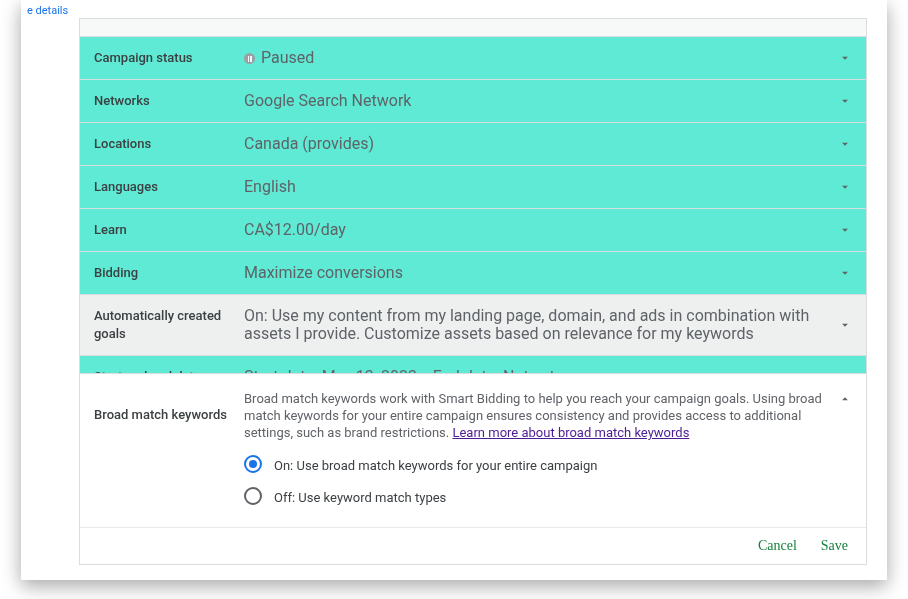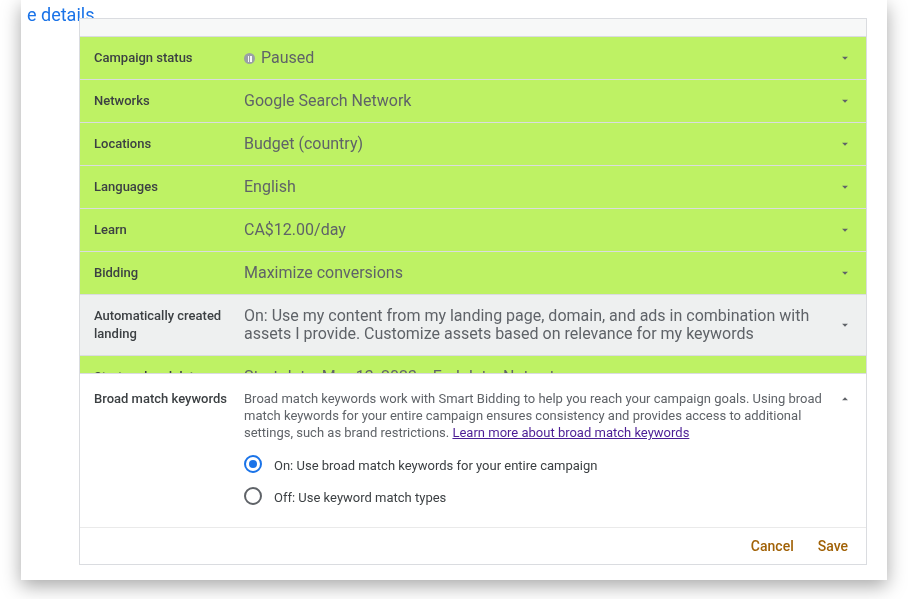--- a/index.html
+++ b/index.html
@@ -20,35 +20,35 @@
     width: 866px;
     height: 580px;
     background: #fff;
     box-shadow: 0 6px 18px rgba(0,0,0,0.35);
   }
   .top-link {
     position: absolute;
     left: 6px;
     top: 4px;
     color: #1a73e8;
-    font-size: 18px;
+    font-size: 11px;
   }
   .panel {
     position: absolute;
     left: 58px;
     top: 30px;
     width: 788px;
     border: 1px solid #dadce0;
     border-bottom: none;
   }
   .row {
     display: flex;
     align-items: flex-start;
     border-bottom: 1px solid #dadce0;
-    background: #bef264;
+    background: #5eead4;
     padding: 12px 14px 12px 14px;
     position: relative;
     cursor: pointer;
   }
   .row.sel { background: #eef0f0; }
   .lbl {
     width: 150px;
     flex-shrink: 0;
     font-size: 13px;
     color: #3c4043;
@@ -92,21 +92,21 @@
     top:373px;
     width:788px;
     border:1px solid #dadce0;
     background:#fff;
   }
   .card-body{
     display:flex;
     padding:16px 14px 8px 14px;
     position:relative;
   }
-  .card .lbl{width:150px;flex-shrink:0;font-weight:500;color:#3c4043;}
+  .card .lbl{width:150px;flex-shrink:0;font-weight:500;color:#3c4043;margin-top:16px;}
   .card .content{flex:1;padding-right:30px;}
   .desc{color:#5f6368;font-size:13px;line-height:17px;margin-bottom:14px;}
   .desc a{color:#4c1d95;text-decoration:underline;}
   .opt{display:flex;align-items:flex-end;margin-bottom:14px;color:#3c4043;font-size:13px;cursor:pointer;}
   .radio{
     width:18px;height:18px;border-radius:50%;
     border:2px solid #5f6368;margin-right:12px;
     position:relative;flex-shrink:0;
   }
   .radio.checked{border-color:#1a73e8;}
@@ -117,21 +117,21 @@
     position:absolute;right:12px;top:16px;
     width:18px;height:18px;display:flex;align-items:center;justify-content:center;color:#5f6368;
   }
   .card-footer{
     border-top:1px solid #eaeaea;
     display:flex;justify-content:flex-end;align-items:center;
     padding:10px 18px;
     gap:24px;
     font-size:14px;
   }
-  .btn{color:#a16207;font-weight:500;cursor:pointer;}
+  .btn{color:#15803d;font-weight:500;cursor:pointer;font-family:Liberation Serif, serif;}
   
   .toprow{
     position:absolute;left:58px;top:18px;width:788px;height:18px;
     border:1px solid #dadce0;border-bottom:none;background:#f7f8f8;
   }
 </style>
 </head>
 <body>
 
 <div class="frame">
@@ -159,21 +159,21 @@
       <div class="val">Google Search Network</div>
       <span class="chev">
           <svg width="14" height="14" viewBox="0 0 24 24">
             <path fill="currentColor" d="M7 10l5 5 5-5z"></path>
           </svg>
         </span>
     </div>
 
     <div class="row">
       <div class="lbl">Locations</div>
-      <div class="val">Budget (country)</div>
+      <div class="val">Canada (provides)</div>
       <span class="chev">
           <svg width="14" height="14" viewBox="0 0 24 24">
             <path fill="currentColor" d="M7 10l5 5 5-5z"></path>
           </svg>
         </span>
     </div>
 
     <div class="row">
       <div class="lbl">Languages</div>
       <div class="val">English</div>
@@ -198,21 +198,21 @@
       <div class="lbl">Bidding</div>
       <div class="val">Maximize conversions</div>
       <span class="chev">
           <svg width="14" height="14" viewBox="0 0 24 24">
             <path fill="currentColor" d="M7 10l5 5 5-5z"></path>
           </svg>
         </span>
     </div>
 
     <div class="row sel">
-      <div class="lbl">Automatically created landing</div>
+      <div class="lbl">Automatically created goals</div>
       <div class="val">On: Use my content from my landing page, domain, and ads in combination with assets I provide. Customize assets based on relevance for my keywords</div>
       <span class="chev">
           <svg width="14" height="14" viewBox="0 0 24 24">
             <path fill="currentColor" d="M7 10l5 5 5-5z"></path>
           </svg>
         </span>
     </div>
 
     <div class="row">
       <div class="lbl">Start and end dates</div>

